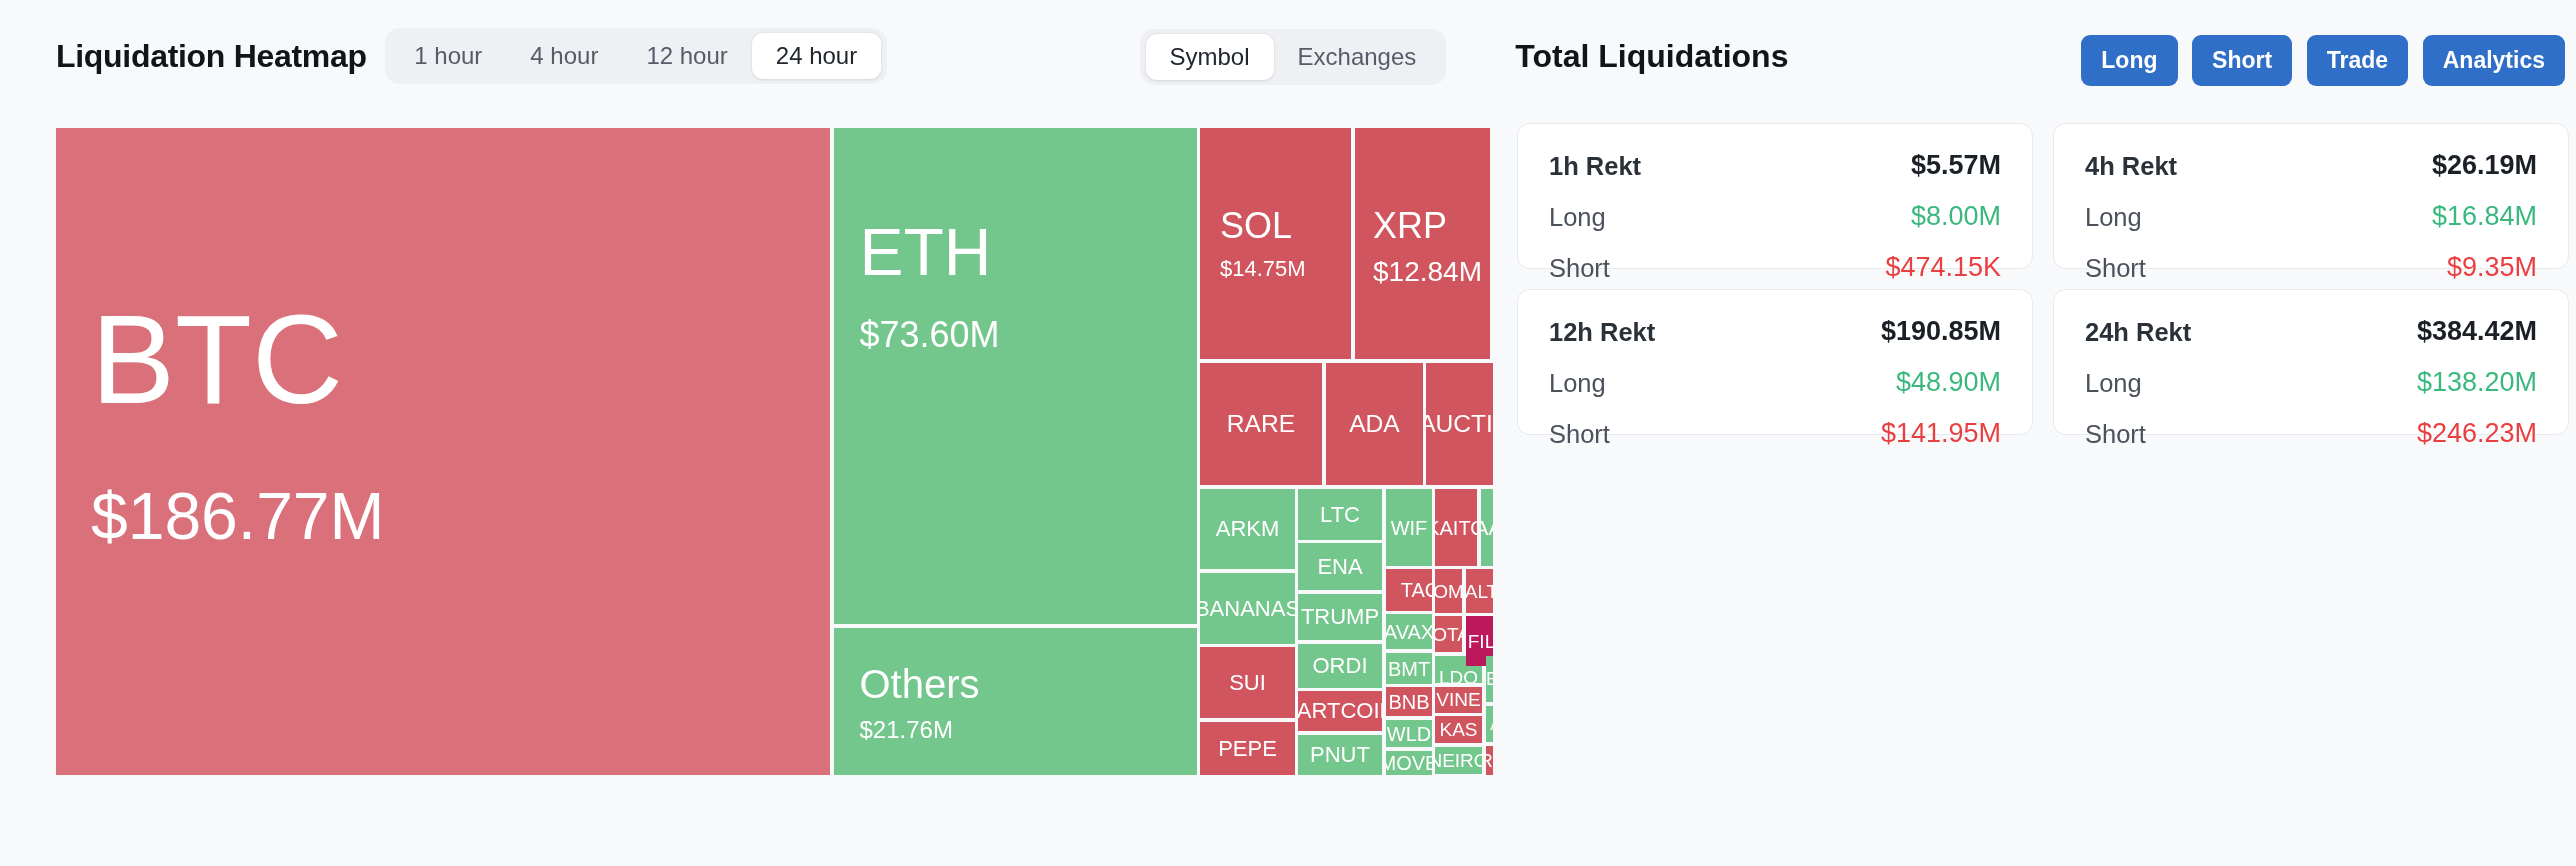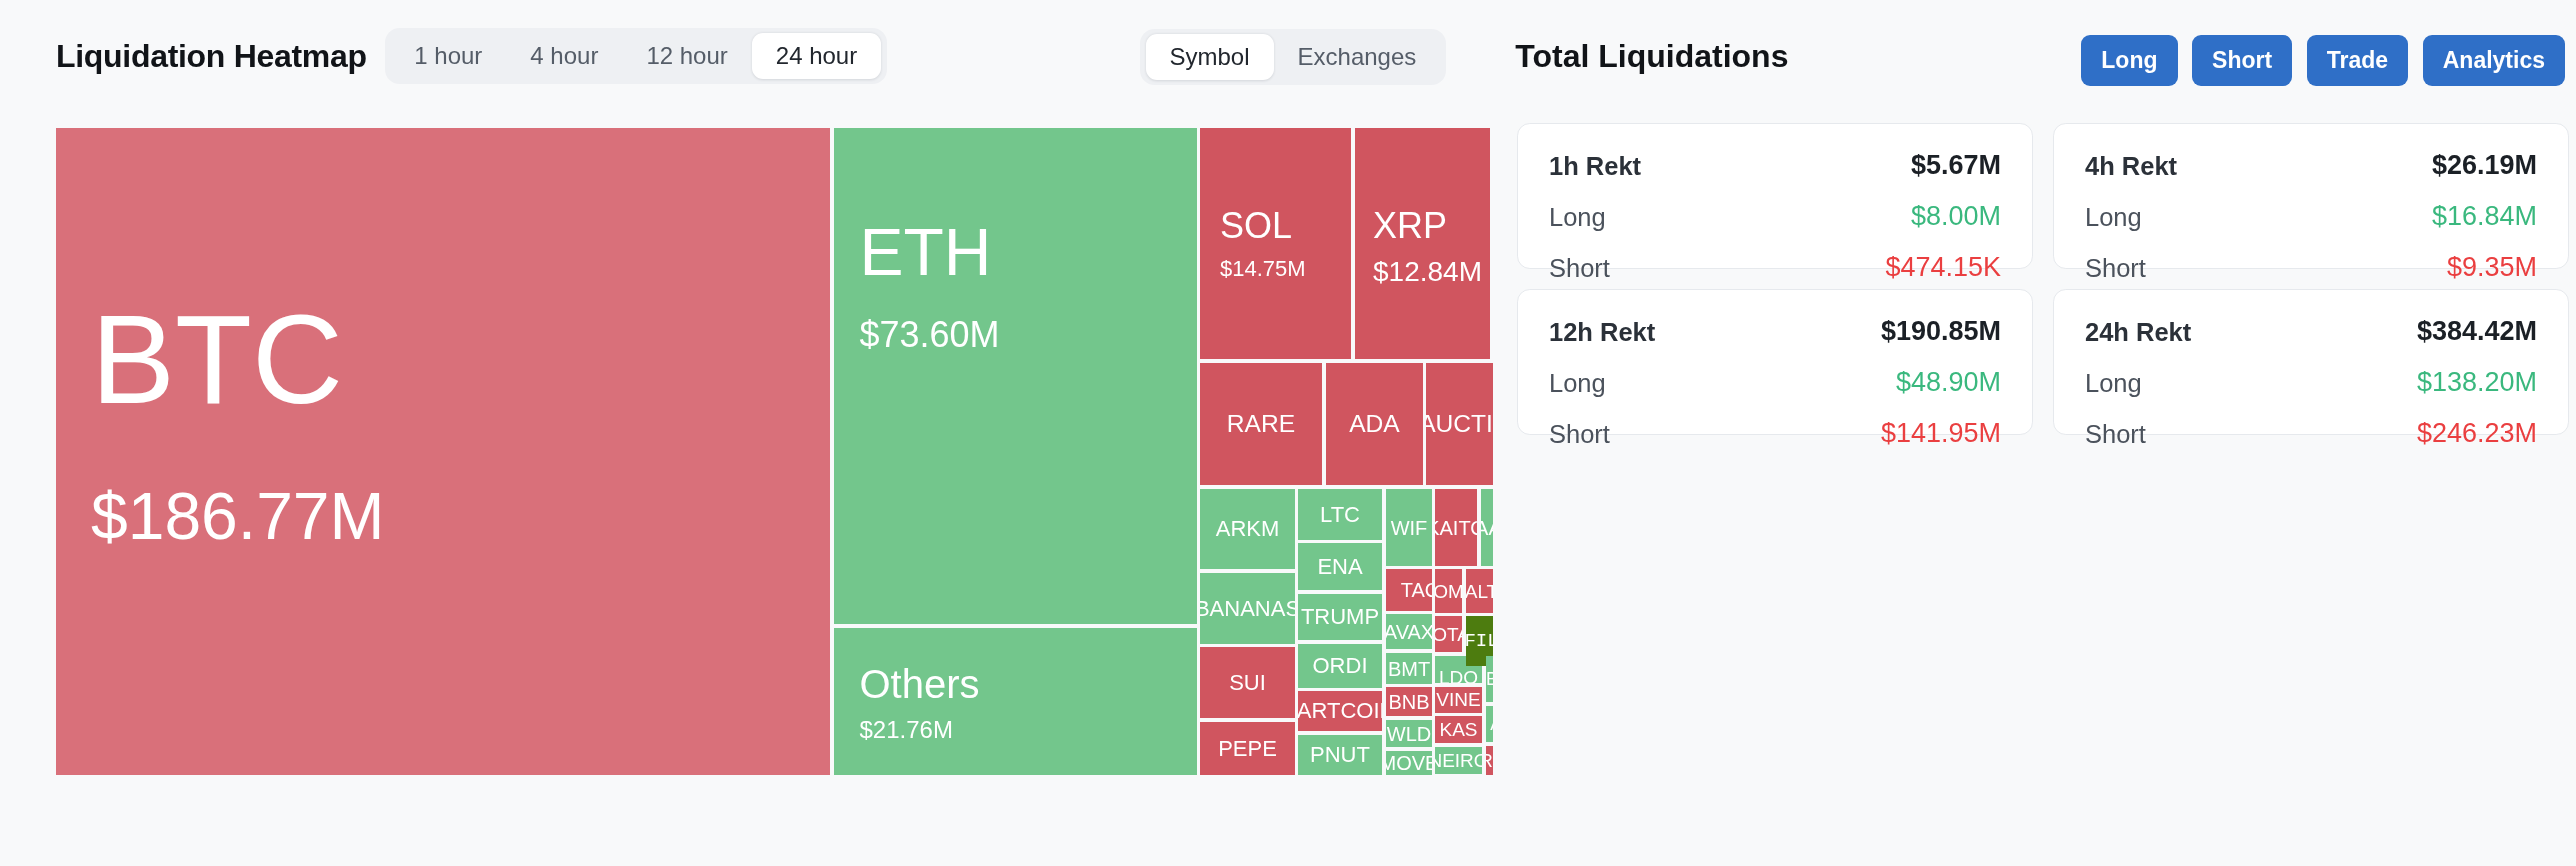--- a/index.html
+++ b/index.html
@@ -217,21 +217,21 @@
       <div class="tile center" style="left:1379px;top:619px;width:47px;height:27px;background:#73c68c;">
         <span class="sym" style="font-size:19px;">NEIRO</span>
       </div>
 
       <div class="tile center" style="left:1425px;top:361px;width:40px;height:77px;background:#73c68c;">
         <span class="sym" style="font-size:20px;">AAVE</span>
       </div>
       <div class="tile center" style="left:1410px;top:441px;width:31px;height:44px;background:#d0555f;">
         <span class="sym" style="font-size:19px;">ALT</span>
       </div>
-      <div class="tile center" style="left:1410px;top:488px;width:31px;height:50px;background:#4d7c0f;font-family:Liberation Mono, monospace;">
+      <div class="tile center" style="left:1410px;top:488px;width:31px;height:50px;background:#be185d;">
         <span class="sym" style="font-size:19px;">FIL</span>
       </div>
       <div class="tile center" style="left:1430px;top:528px;width:24px;height:46px;background:#73c68c;">
         <span class="sym" style="font-size:18px;">HBAR</span>
       </div>
       <div class="tile center" style="left:1430px;top:578px;width:25.5px;height:36px;background:#73c68c;">
         <span class="sym" style="font-size:18px;">AI</span>
       </div>
       <div class="tile center" style="left:1430px;top:618px;width:25.5px;height:29px;background:#d0555f;">
         <span class="sym" style="font-size:18px;">RED</span>
@@ -249,21 +249,21 @@
       <button class="action-btn">Short</button>
       <button class="action-btn">Trade</button>
       <button class="action-btn">Analytics</button>
     </div>
 
     <div class="cards">
 
       <div class="card">
         <div class="card-row">
           <span class="row-label head">1h Rekt</span>
-          <span class="row-value">$5.67M</span>
+          <span class="row-value">$5.57M</span>
         </div>
         <div class="card-row">
           <span class="row-label">Long</span>
           <span class="row-value long">$8.00M</span>
         </div>
         <div class="card-row">
           <span class="row-label">Short</span>
           <span class="row-value short">$474.15K</span>
         </div>
       </div>

